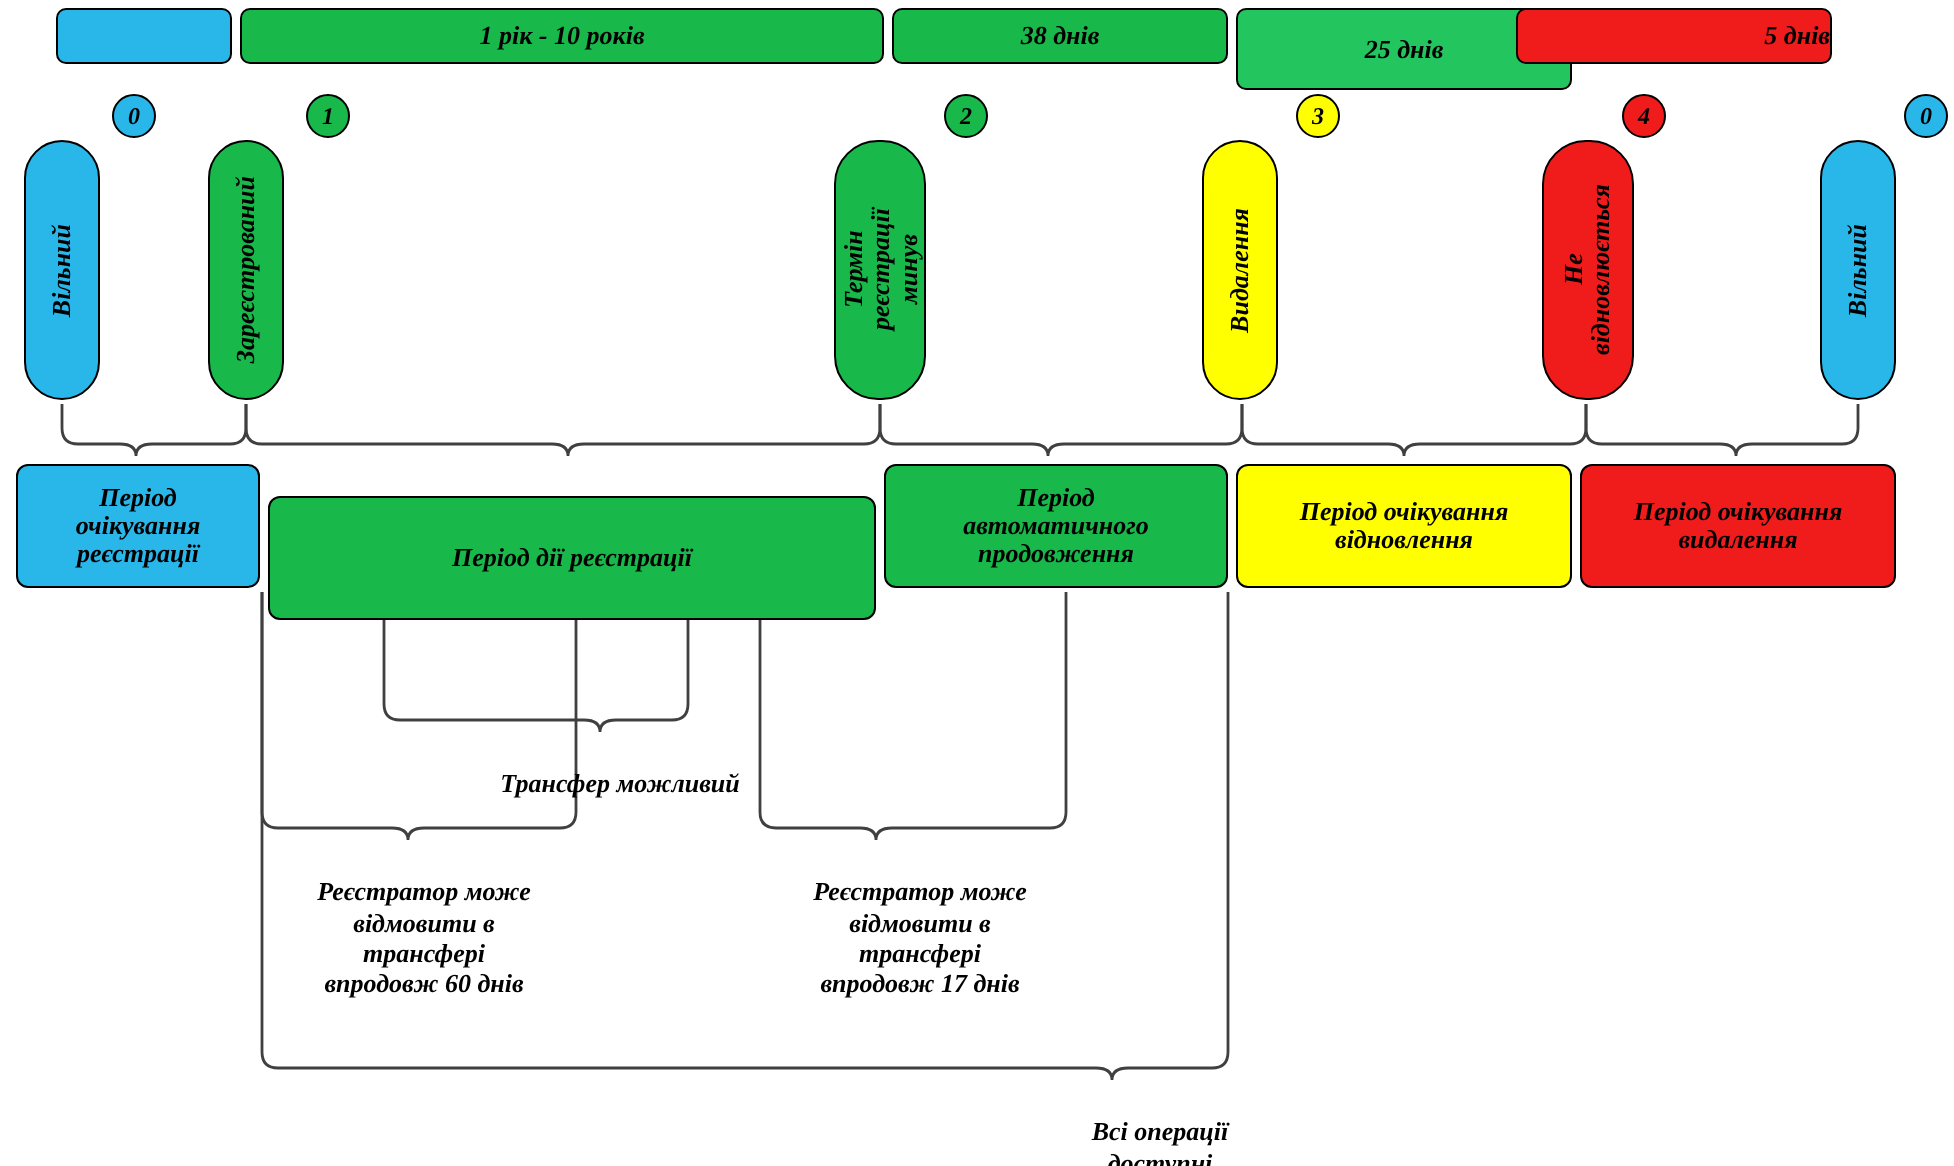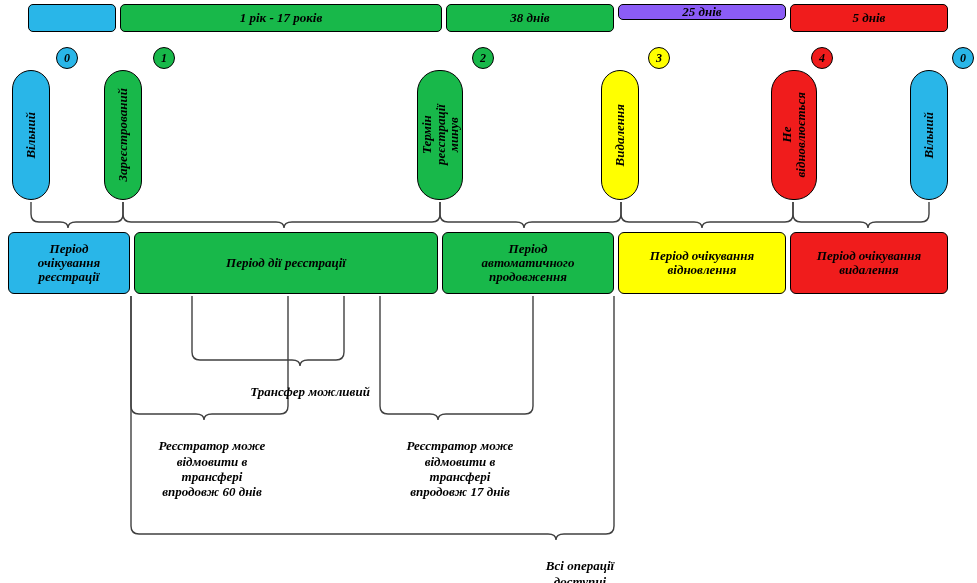--- a/index.html
+++ b/index.html
@@ -67,29 +67,29 @@
 </style>
 </head>
 <body>
 
 <div class="canvas">
 
   <div class="abs durbar" style="left:28px;top:4px;width:88px;height:28px;background:#29b6e8;">
     <span></span>
   </div>
   <div class="abs durbar" style="left:120px;top:4px;width:322px;height:28px;background:#18b84a;">
-    <span>1 рік - 17 років</span>
+    <span>1 рік - 10 років</span>
   </div>
   <div class="abs durbar" style="left:446px;top:4px;width:168px;height:28px;background:#18b84a;">
     <span>38 днів</span>
   </div>
-  <div class="abs durbar" style="left:618px;top:4px;width:168px;height:16px;background:#8b5cf6;">
+  <div class="abs durbar" style="left:618px;top:4px;width:168px;height:41px;background:#22c55e;">
     <span>25 днів</span>
   </div>
-  <div class="abs durbar" style="left:790px;top:4px;width:158px;height:28px;background:#f01c1c;">
+  <div class="abs durbar" style="left:758px;top:4px;width:158px;height:28px;background:#f01c1c;justify-content:flex-end;">
     <span>5 днів</span>
   </div>
 
   <div class="abs numcircle" style="left:56px;top:47px;background:#29b6e8;">
     <span>0</span>
   </div>
   <div class="abs numcircle" style="left:153px;top:47px;background:#18b84a;">
     <span>1</span>
   </div>
   <div class="abs numcircle" style="left:472px;top:47px;background:#18b84a;">
@@ -142,21 +142,21 @@
     <path d="M380,296 L380,406 Q380,414 388,414 L430,414 Q438,414 438,420 Q438,414 446,414 L525,414 Q533,414 533,406 L533,296"></path>
 
     <path d="M131,296 L131,526 Q131,534 139,534 L548,534 Q556,534 556,540 Q556,534 564,534 L606,534 Q614,534 614,526 L614,296"></path>
   </svg>
 
   <div class="abs period" style="left:8px;top:232px;width:122px;height:62px;background:#29b6e8;">
     <span>Період
 очікування
 реєстрації</span>
   </div>
-  <div class="abs period" style="left:134px;top:232px;width:304px;height:62px;background:#18b84a;">
+  <div class="abs period" style="left:134px;top:248px;width:304px;height:62px;background:#18b84a;">
     <span>Період дії реєстрації</span>
   </div>
   <div class="abs period" style="left:442px;top:232px;width:172px;height:62px;background:#18b84a;">
     <span>Період
 автоматичного
 продовження</span>
   </div>
   <div class="abs period" style="left:618px;top:232px;width:168px;height:62px;background:#ffff00;">
     <span>Період очікування
 відновлення</span>

